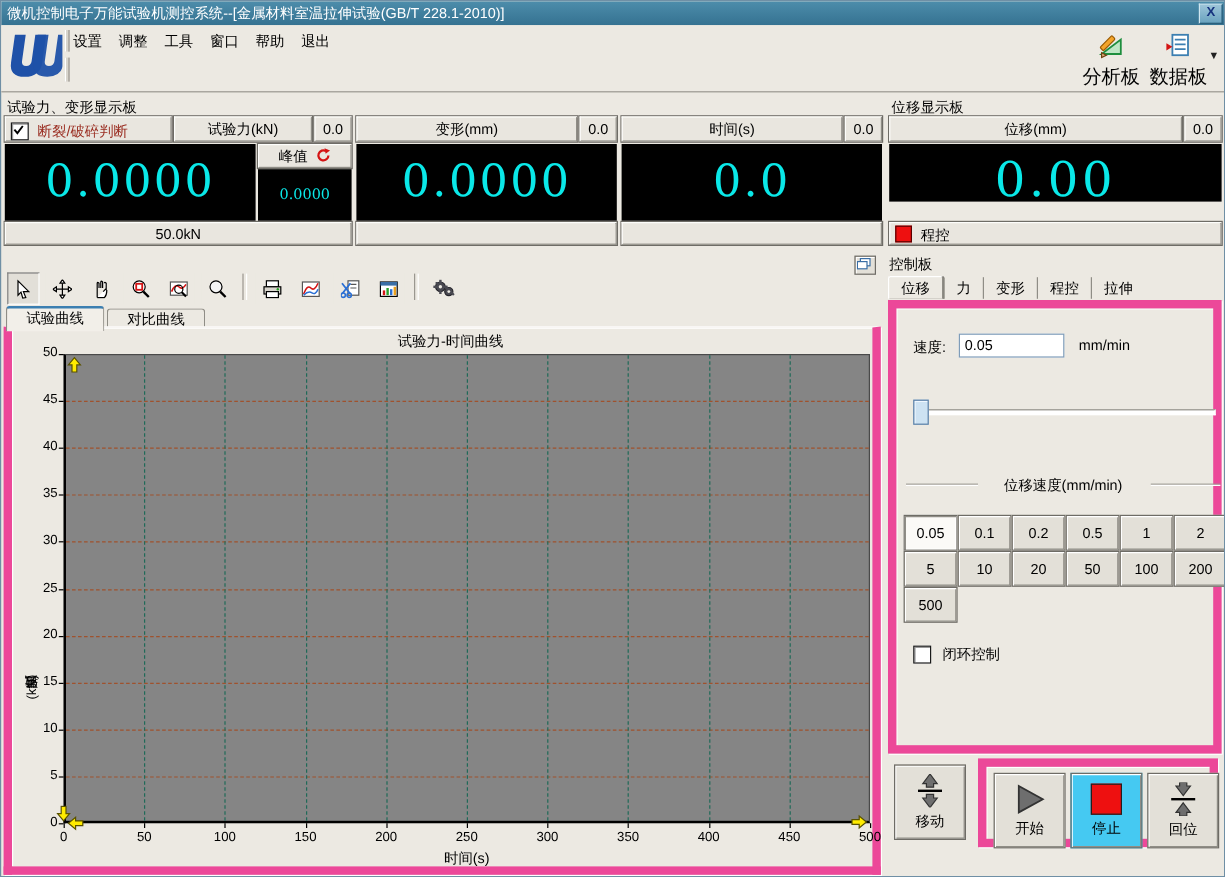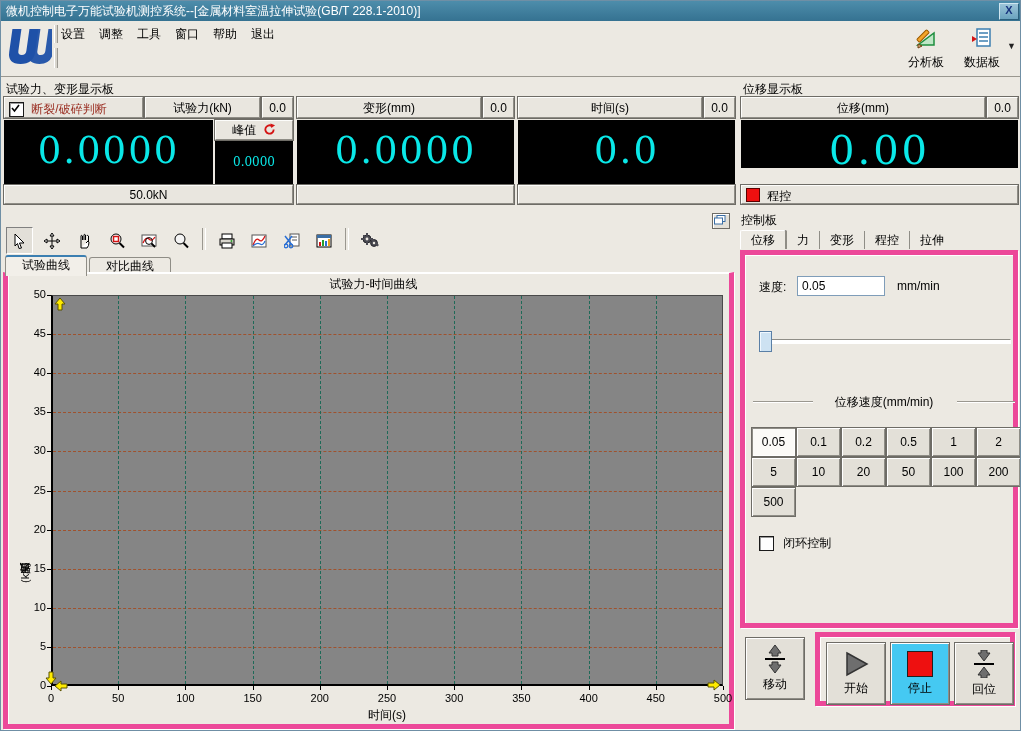--- a/index.html
+++ b/index.html
@@ -10,21 +10,21 @@
   #titlebar{left:0;top:0;width:1021px;height:20px;background:linear-gradient(#4d8dab,#357291);color:#fff;line-height:20px;padding-left:5px;box-sizing:border-box;}
   #close-btn{right:3px;top:2px;width:18px;height:15px;background:linear-gradient(#9cc4d8,#6aa3bf);border:1px solid #2b5f7c;border-top-color:#cfe6f0;border-left-color:#cfe6f0;color:#16337e;font-weight:bold;font-size:11px;text-align:center;line-height:13px;cursor:pointer;}
   
   #topbar{left:0;top:20px;width:1021px;height:56px;background:#ECE9E2;border-bottom:1px solid #9a978f;box-sizing:border-box;}
   #logo{left:5px;top:4px;width:46px;height:46px;}
   .grip{width:2px;background:#d8d5cd;border-left:1px solid #fff;border-right:1px solid #9a978f;}
   #menu-row{left:58px;top:3px;height:20px;}
   #menu-row span{display:inline-block;padding:2px 8px 2px 2px;margin-right:4px;cursor:default;}
   #status-box{left:58px;top:26px;width:804px;height:21px;background:#fff;border:1px solid #7F9DB9;line-height:21px;padding-left:4px;box-sizing:border-box;}
   .tool-big{top:6px;width:52px;height:44px;text-align:center;cursor:pointer;}
-  .tool-big .lbl{margin-top:2px;font-size:12px;}
+  .tool-big .lbl{margin-top:2px;font-size:16px;}
   #dropdown-arrow{right:6px;top:20px;font-size:9px;color:#222;cursor:pointer;}
   
   .caption{font-size:12px;color:#000;}
   
   .cell{background:#E9E6DF;border:1px solid #8f8d86;border-top-color:#fdfdfb;border-left-color:#fdfdfb;box-shadow:0 0 0 1px #6e6c66;box-sizing:border-box;text-align:center;}
   .black{background:#000;}
   .cyan{color:#0ae8e8;font-family:"DejaVu Serif","Liberation Serif",serif;}
   .footerbar{background:#E9E6DF;border:1px solid #8f8d86;border-top-color:#fdfdfb;border-left-color:#fdfdfb;box-shadow:0 0 0 1px #6e6c66;box-sizing:border-box;text-align:center;}
   .chk{width:13px;height:13px;background:#fff;border:1px solid #1a1a1a;box-shadow:inset 1px 1px 0 #9a9a9a;display:inline-block;vertical-align:middle;}
   
@@ -49,21 +49,21 @@
   #chart-area{left:0;top:61px;width:731px;height:457px;background:#ECE9E2;border-top:1px solid #fff;}
   #plot{background:#858585;border:1px solid #4a4a4a;border-left:2px solid #000;border-bottom:2px solid #000;box-sizing:border-box;}
   .hgrid{height:0;border-top:1px dashed #A0522D;}
   .vgrid{width:0;border-left:1px dashed #1F6A58;}
   .ytick-label{width:34px;text-align:right;font-size:11px;}
   .xtick-label{width:44px;text-align:center;font-size:11px;}
   .tickmark{background:#000;}
   #ylabel-rot{writing-mode:vertical-rl;transform:rotate(180deg);font-size:11px;}
   .groupline{height:0;border-top:1px solid #9a978f;border-bottom:1px solid #fff;}
   input.speed{border:1px solid #7F9DB9;height:20px;width:88px;padding-left:4px;font-size:12px;box-sizing:border-box;background:#fff;}
-  .etched{border:5px solid #ec4899;box-shadow:inset 1px 1px 0 #fff, 1px 1px 0 #fff;box-sizing:border-box;}
+  .etched{border:7px solid #ec4899;box-shadow:inset 1px 1px 0 #fff, 1px 1px 0 #fff;box-sizing:border-box;}
   .redsq{display:inline-block;background:#EE1010;border:1px solid #5a0000;}
 </style>
 </head>
 <body>
 
 <div id="root">
 
   <div id="titlebar" class="abs">
     <span>微机控制电子万能试验机测控系统--[金属材料室温拉伸试验(GB/T 228.1-2010)]</span>
     <div id="close-btn" class="abs">X</div>

